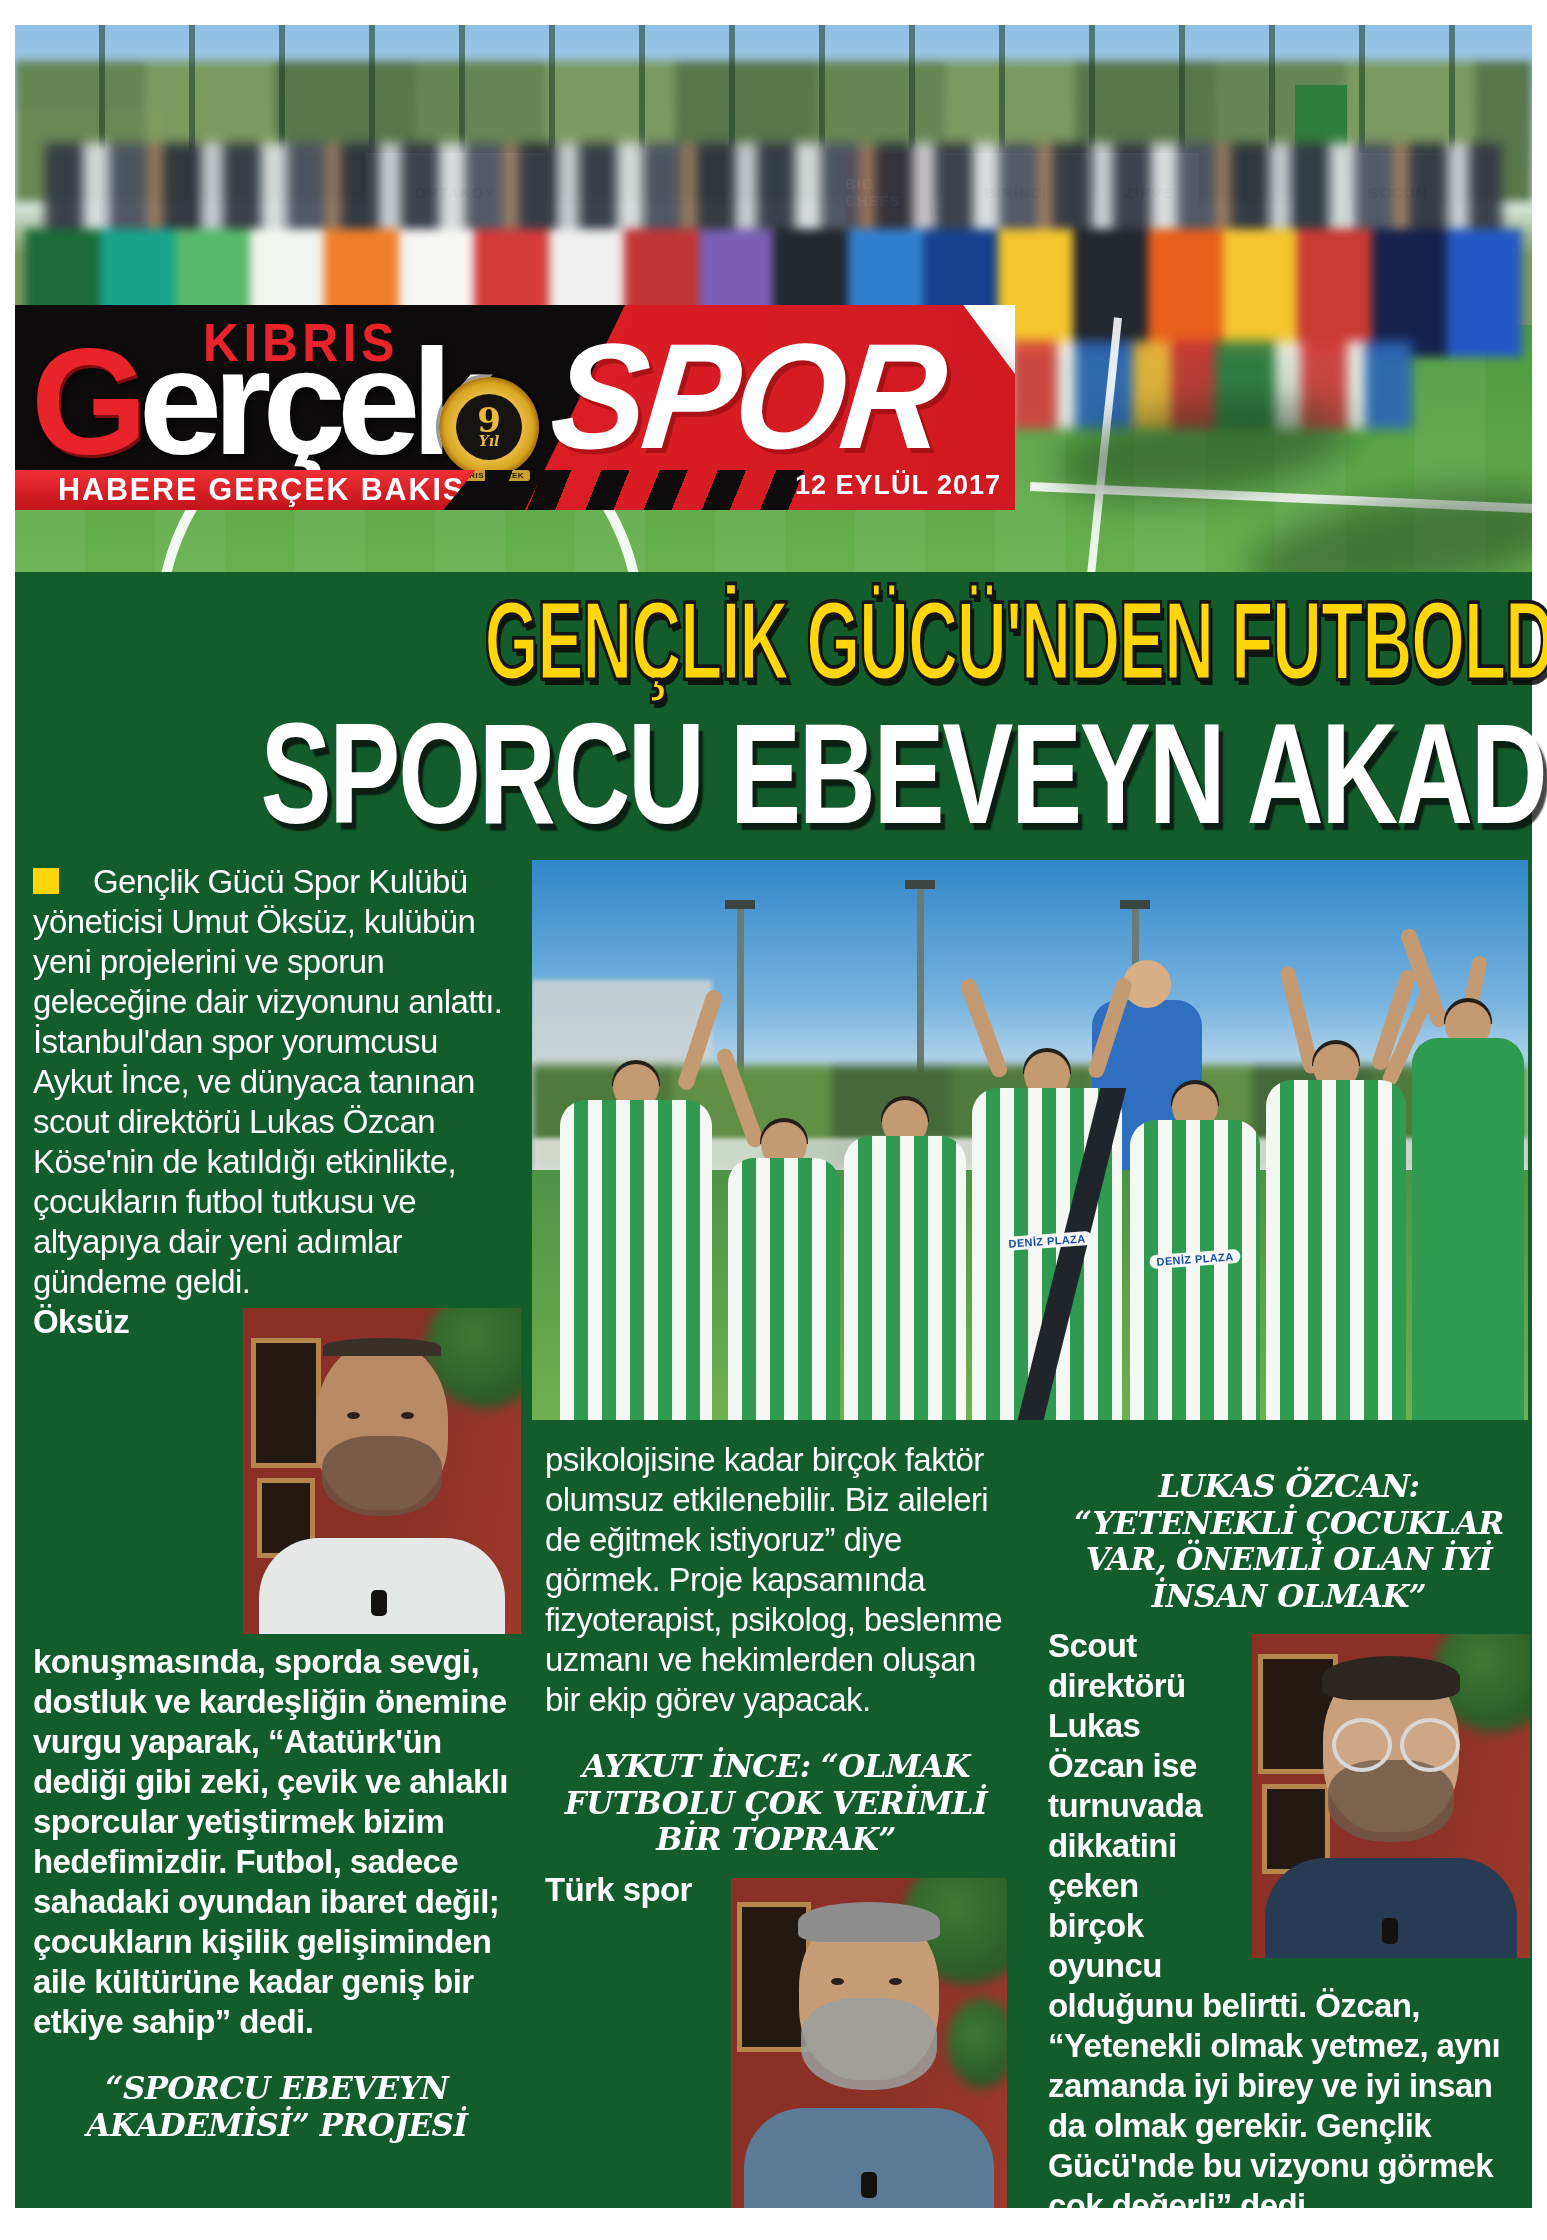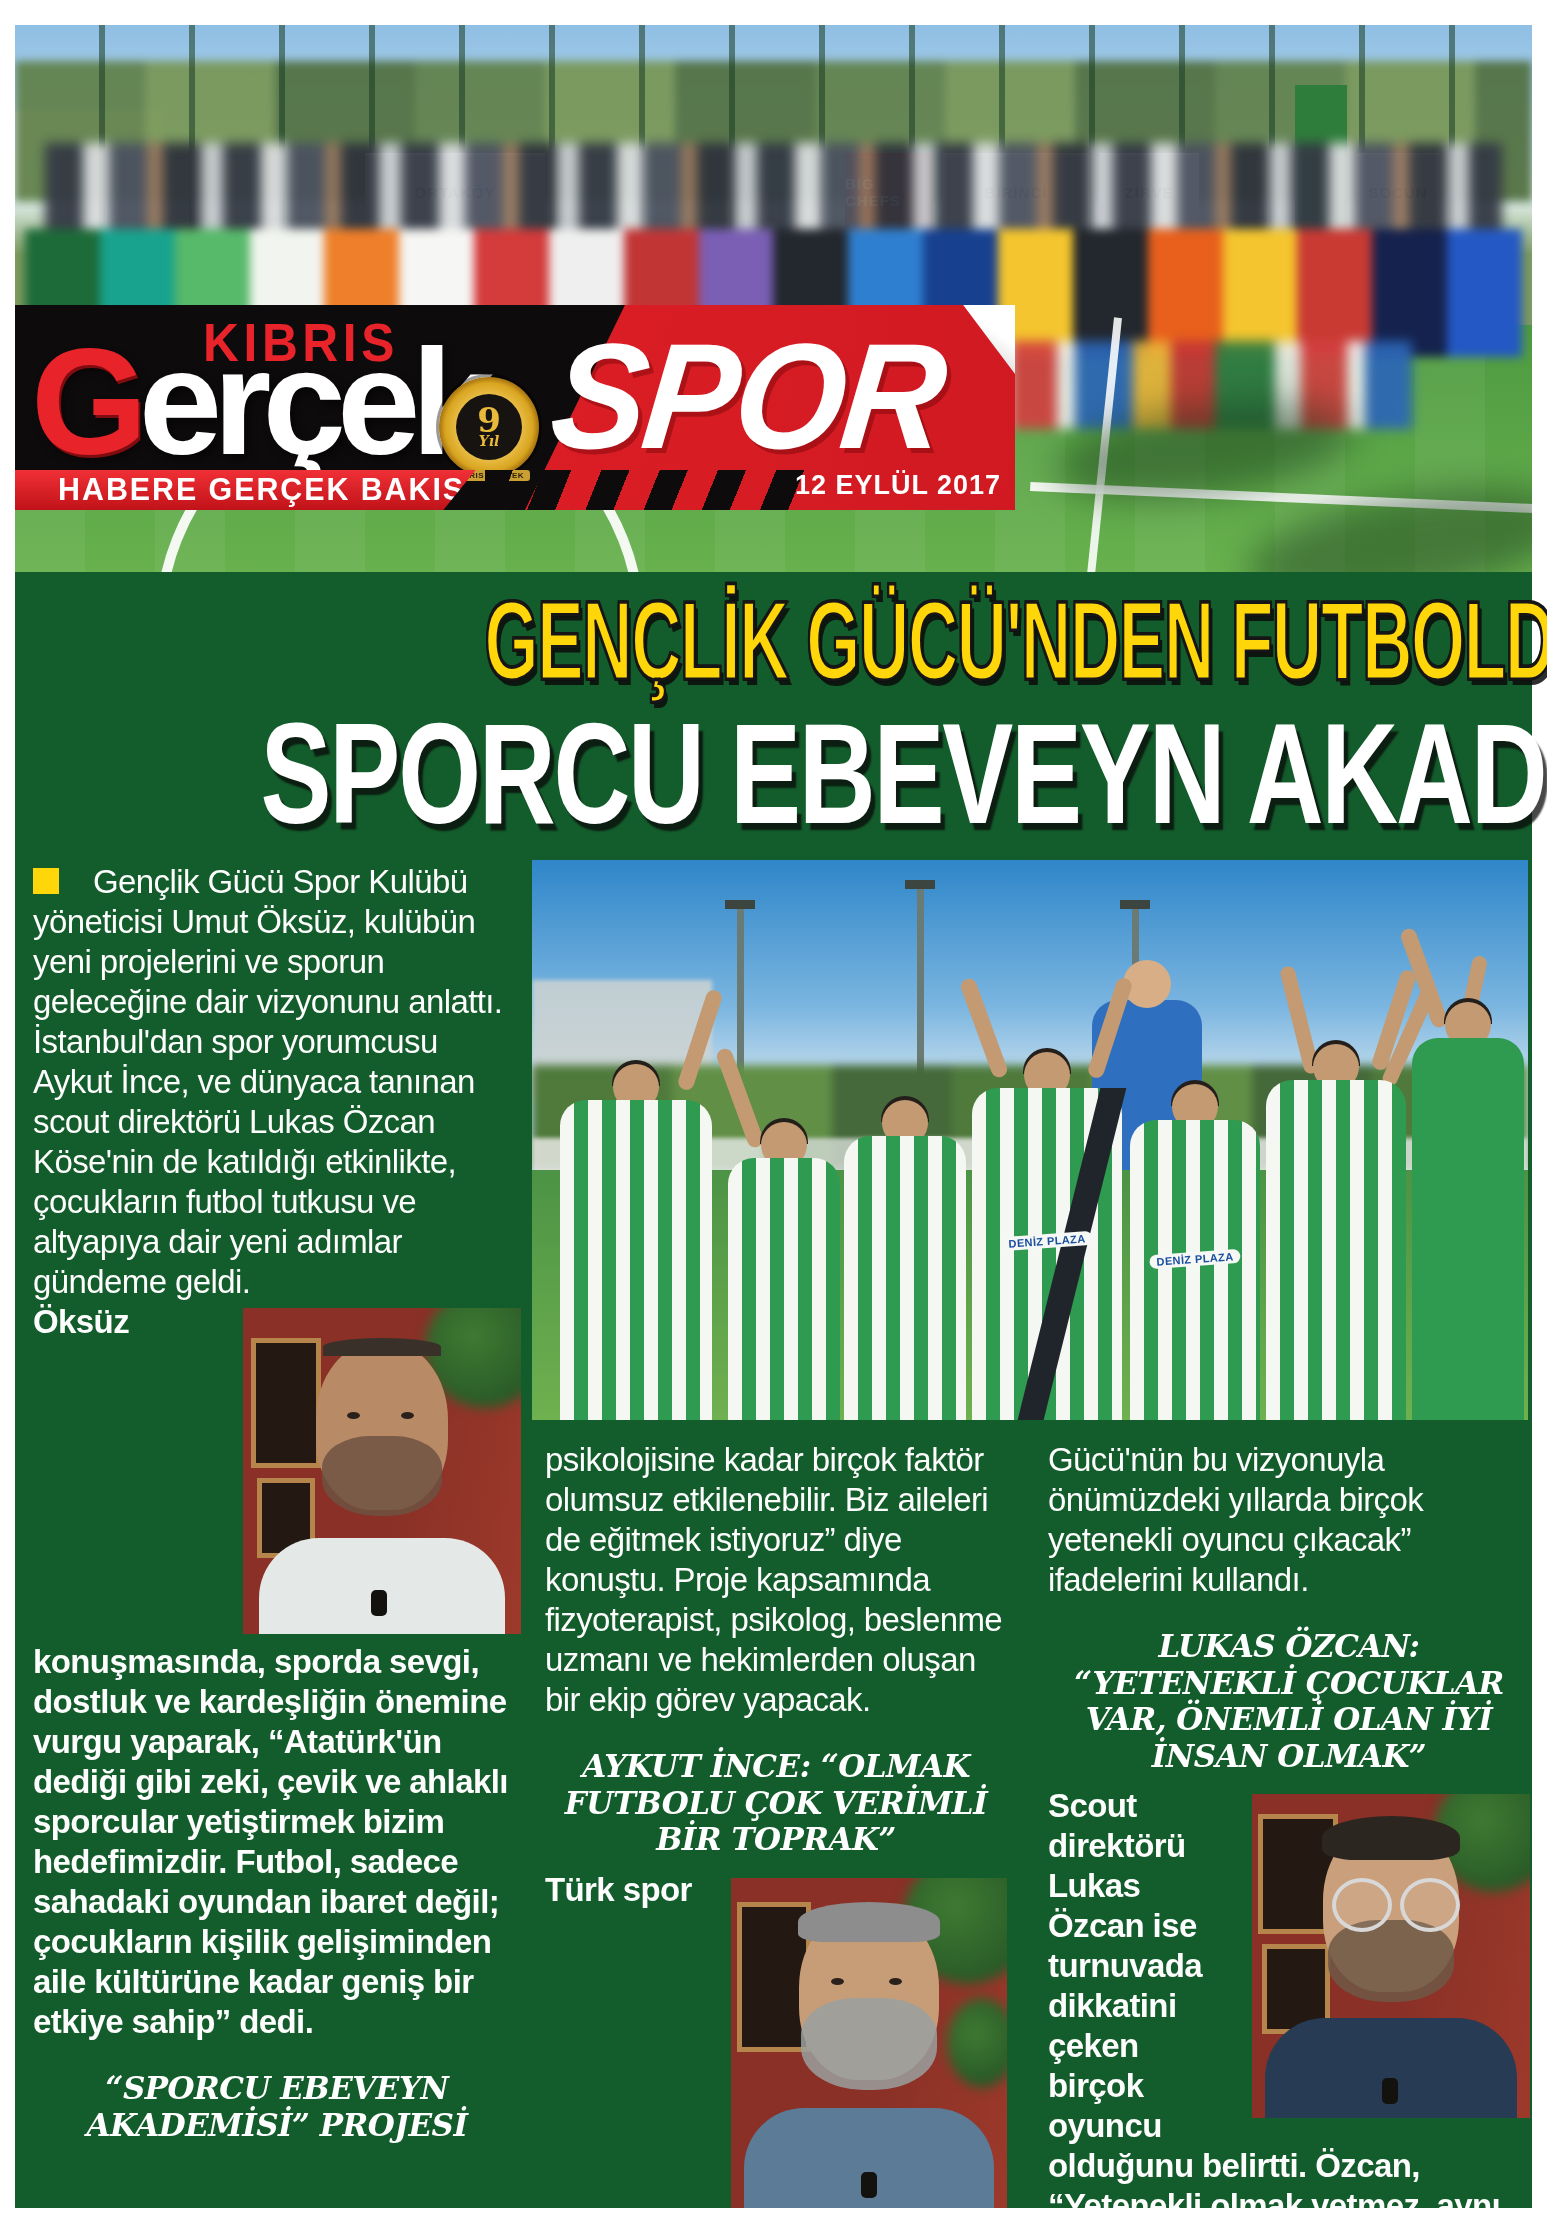--- a/index.html
+++ b/index.html
@@ -304,39 +304,38 @@
           <span class="pr-beard" style="top:128px;width:120px;height:80px;background:#6d5243;"></span>
           <span class="pr-eye" style="left:104px;top:104px;"></span>
           <span class="pr-eye" style="left:158px;top:104px;"></span>
           <span class="pr-mic" style="left:128px;bottom:18px;"></span>
         </span><span>Öksüz konuşmasında, sporda sevgi, dostluk ve kardeşliğin önemine vurgu yaparak, “Atatürk'ün dediği gibi zeki, çevik ve ahlaklı sporcular yetiştirmek bizim hedefimizdir. Futbol, sadece sahadaki oyundan ibaret değil; çocukların kişilik gelişiminden aile kültürüne kadar geniş bir etkiye sahip” dedi.</span></p>
     <h3 class="sec">“SPORCU EBEVEYN AKADEMİSİ” PROJESİ</h3>
 
   </div>
 
   <div class="col col-2">
-    <p>psikolojisine kadar birçok faktör olumsuz etkilenebilir. Biz aileleri de eğitmek istiyoruz” diye konuştu. Proje kapsamında fizyoterapist, psikolog, beslenme uzmanı ve hekimlerden oluşan bir ekip görev yapacak.</p>
+    <p>psikolojisine kadar birçok faktör olumsuz etkilenebilir. Biz aileleri de eğitmek istiyoruz” diye görmek. Proje kapsamında fizyoterapist, psikolog, beslenme uzmanı ve hekimlerden oluşan bir ekip görev yapacak.</p>
     <h3 class="sec">AYKUT İNCE: “OLMAK FUTBOLU ÇOK VERİMLİ BİR TOPRAK”</h3>
     <p class="flow"><span class="wrap-photo wp-ince">
           <span class="pr-wall"></span>
           <span class="pr-frame" style="left:6px;top:24px;width:64px;height:140px;"></span>
           <span class="pr-plant" style="right:-26px;top:-24px;width:130px;height:130px;"></span>
           <span class="pr-plant" style="right:-10px;top:120px;width:70px;height:90px;"></span>
           <span class="pr-shirt" style="width:250px;height:104px;background:#5b7b97;"></span>
           <span class="pr-head" style="top:30px;width:140px;height:172px;background:#c79d77;"></span>
           <span class="pr-hair" style="top:24px;width:142px;height:40px;background:#8d8d8d;border-radius:50% 50% 20% 20%;"></span>
           <span class="pr-beard" style="top:120px;width:136px;height:92px;background:#9aa0a0;"></span>
           <span class="pr-eye" style="left:100px;top:100px;"></span>
           <span class="pr-eye" style="left:158px;top:100px;"></span>
           <span class="pr-mic" style="left:130px;bottom:14px;"></span>
         </span><span>Türk spor yorumcusu Aykut İnce, Lefkoşa'daki gözlemlerini paylaşarak, “Çocuklar topu adeta ısırır gibiydi. Bu topraklarda müthiş bir futbol potansiyeli var. Gençlik</span></p>
   </div>
 
   <div class="col col-3">
-    <p>Gücü'nün bu vizyonuyla önümüzdeki yıllarda birçok yetenekli oyuncu çıkacak” ifadelerini kullandı.</p>
     <h3 class="sec">LUKAS ÖZCAN: “YETENEKLİ ÇOCUKLAR VAR, ÖNEMLİ OLAN İYİ İNSAN OLMAK”</h3>
     <p class="flow"><span class="wrap-photo wp-ozcan">
           <span class="pr-wall"></span>
           <span class="pr-frame" style="left:6px;top:20px;width:70px;height:110px;"></span>
           <span class="pr-frame" style="left:10px;top:150px;width:58px;height:80px;"></span>
           <span class="pr-plant" style="right:-24px;top:-22px;width:120px;height:120px;"></span>
           <span class="pr-shirt" style="width:252px;height:100px;background:#273b55;"></span>
           <span class="pr-head" style="top:28px;width:136px;height:170px;background:#caa07c;"></span>
           <span class="pr-hair" style="top:22px;width:138px;height:44px;background:#2c2620;border-radius:50% 50% 25% 25%;"></span>
           <span class="pr-beard" style="top:126px;width:126px;height:82px;background:#6e5847;"></span>

